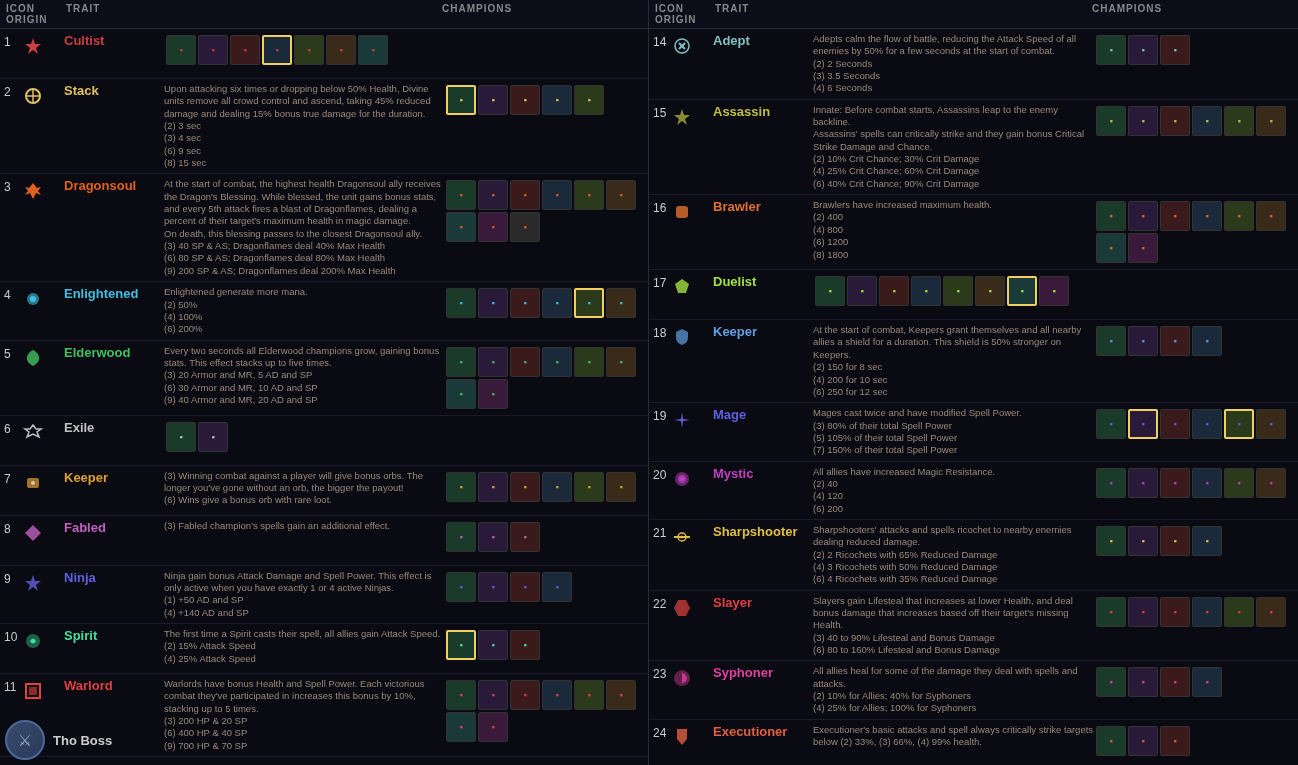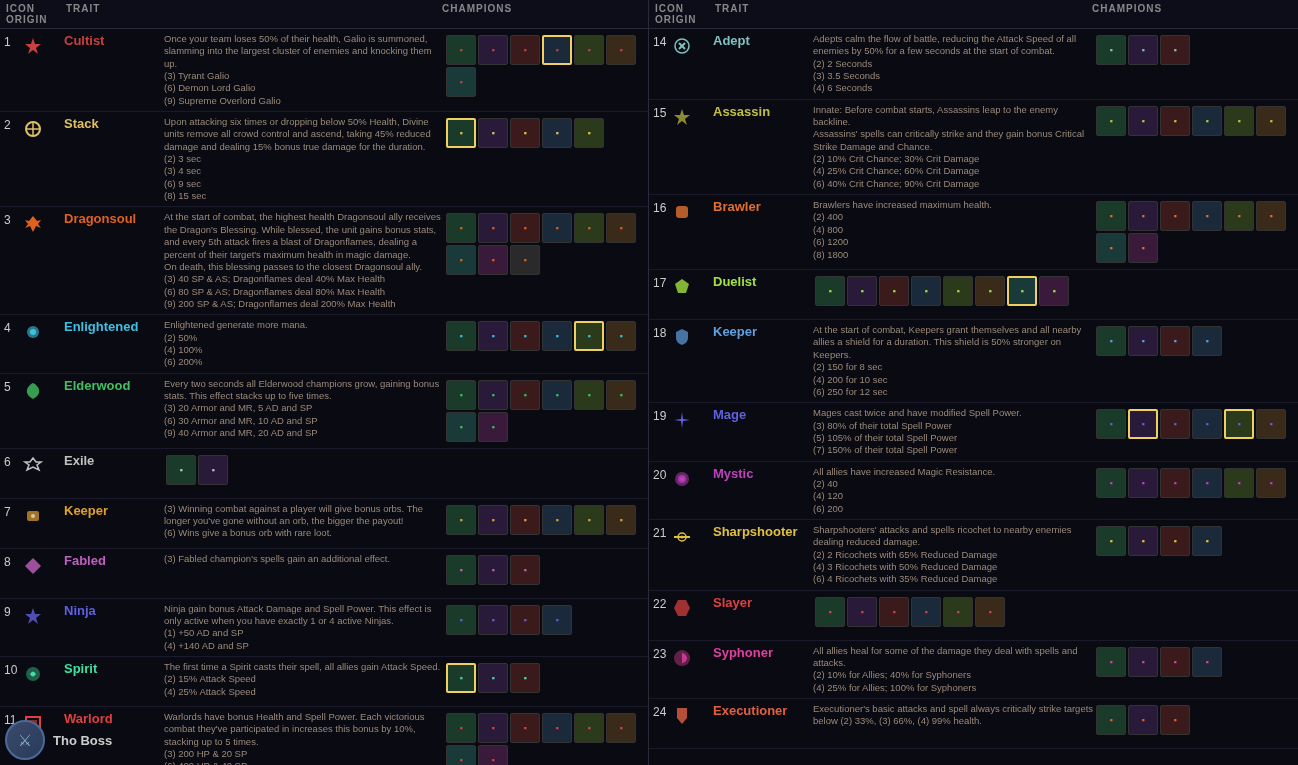--- a/index.html
+++ b/index.html
@@ -172,21 +172,20 @@
       <span class="num">1</span>
       <div class="trait-icon">
         <svg viewBox="0 0 20 20" xmlns="http://www.w3.org/2000/svg">
                 <polygon points="10,2 12,8 18,8 13,12 15,18 10,14 5,18 7,12 2,8 8,8" fill="#c84040"></polygon>
               </svg>
       </div>
     </div>
     <div class="trait-name-cell">
       <span class="trait-name color-cultist">Cultist</span>
     </div>
-    <div class="trait-desc">Once your team loses 50% of their health, Galio is summoned, slamming into the largest cluster of enemies and knocking them up.<br>(3) Tyrant Galio<br>(6) Demon Lord Galio<br>(9) Supreme Overlord Galio</div>
     <div class="champions-cell">
             <div class="champ-icon" style="background:#1a3a2a;border-color:#333;border-width:1px;">
     <div class="champ-portrait" style="color:#c84040;font-size:9px;">▪</div>
   </div>
             <div class="champ-icon" style="background:#2a1a3a;border-color:#333;border-width:1px;">
     <div class="champ-portrait" style="color:#c84040;font-size:9px;">▪</div>
   </div>
             <div class="champ-icon" style="background:#3a1a1a;border-color:#333;border-width:1px;">
     <div class="champ-portrait" style="color:#c84040;font-size:9px;">▪</div>
   </div>
@@ -815,20 +814,21 @@
       <span class="num">22</span>
       <div class="trait-icon">
         <svg viewBox="0 0 20 20" xmlns="http://www.w3.org/2000/svg">
                 <path d="M6 2 L14 2 L18 10 L14 18 L6 18 L2 10 Z" fill="#e04040" opacity="0.7"></path>
               </svg>
       </div>
     </div>
     <div class="trait-name-cell">
       <span class="trait-name color-slayer">Slayer</span>
     </div>
+    <div class="trait-desc">Slayers gain Lifesteal that increases at lower Health, and deal bonus damage that increases based off their target's missing Health.<br>(3) 40 to 90% Lifesteal and Bonus Damage<br>(6) 80 to 160% Lifesteal and Bonus Damage</div>
     <div class="champions-cell">
             <div class="champ-icon" style="background:#1a3a2a;border-color:#333;border-width:1px;">
     <div class="champ-portrait" style="color:#e04040;font-size:9px;">▪</div>
   </div>
             <div class="champ-icon" style="background:#2a1a3a;border-color:#333;border-width:1px;">
     <div class="champ-portrait" style="color:#e04040;font-size:9px;">▪</div>
   </div>
             <div class="champ-icon" style="background:#3a1a1a;border-color:#333;border-width:1px;">
     <div class="champ-portrait" style="color:#e04040;font-size:9px;">▪</div>
   </div>

